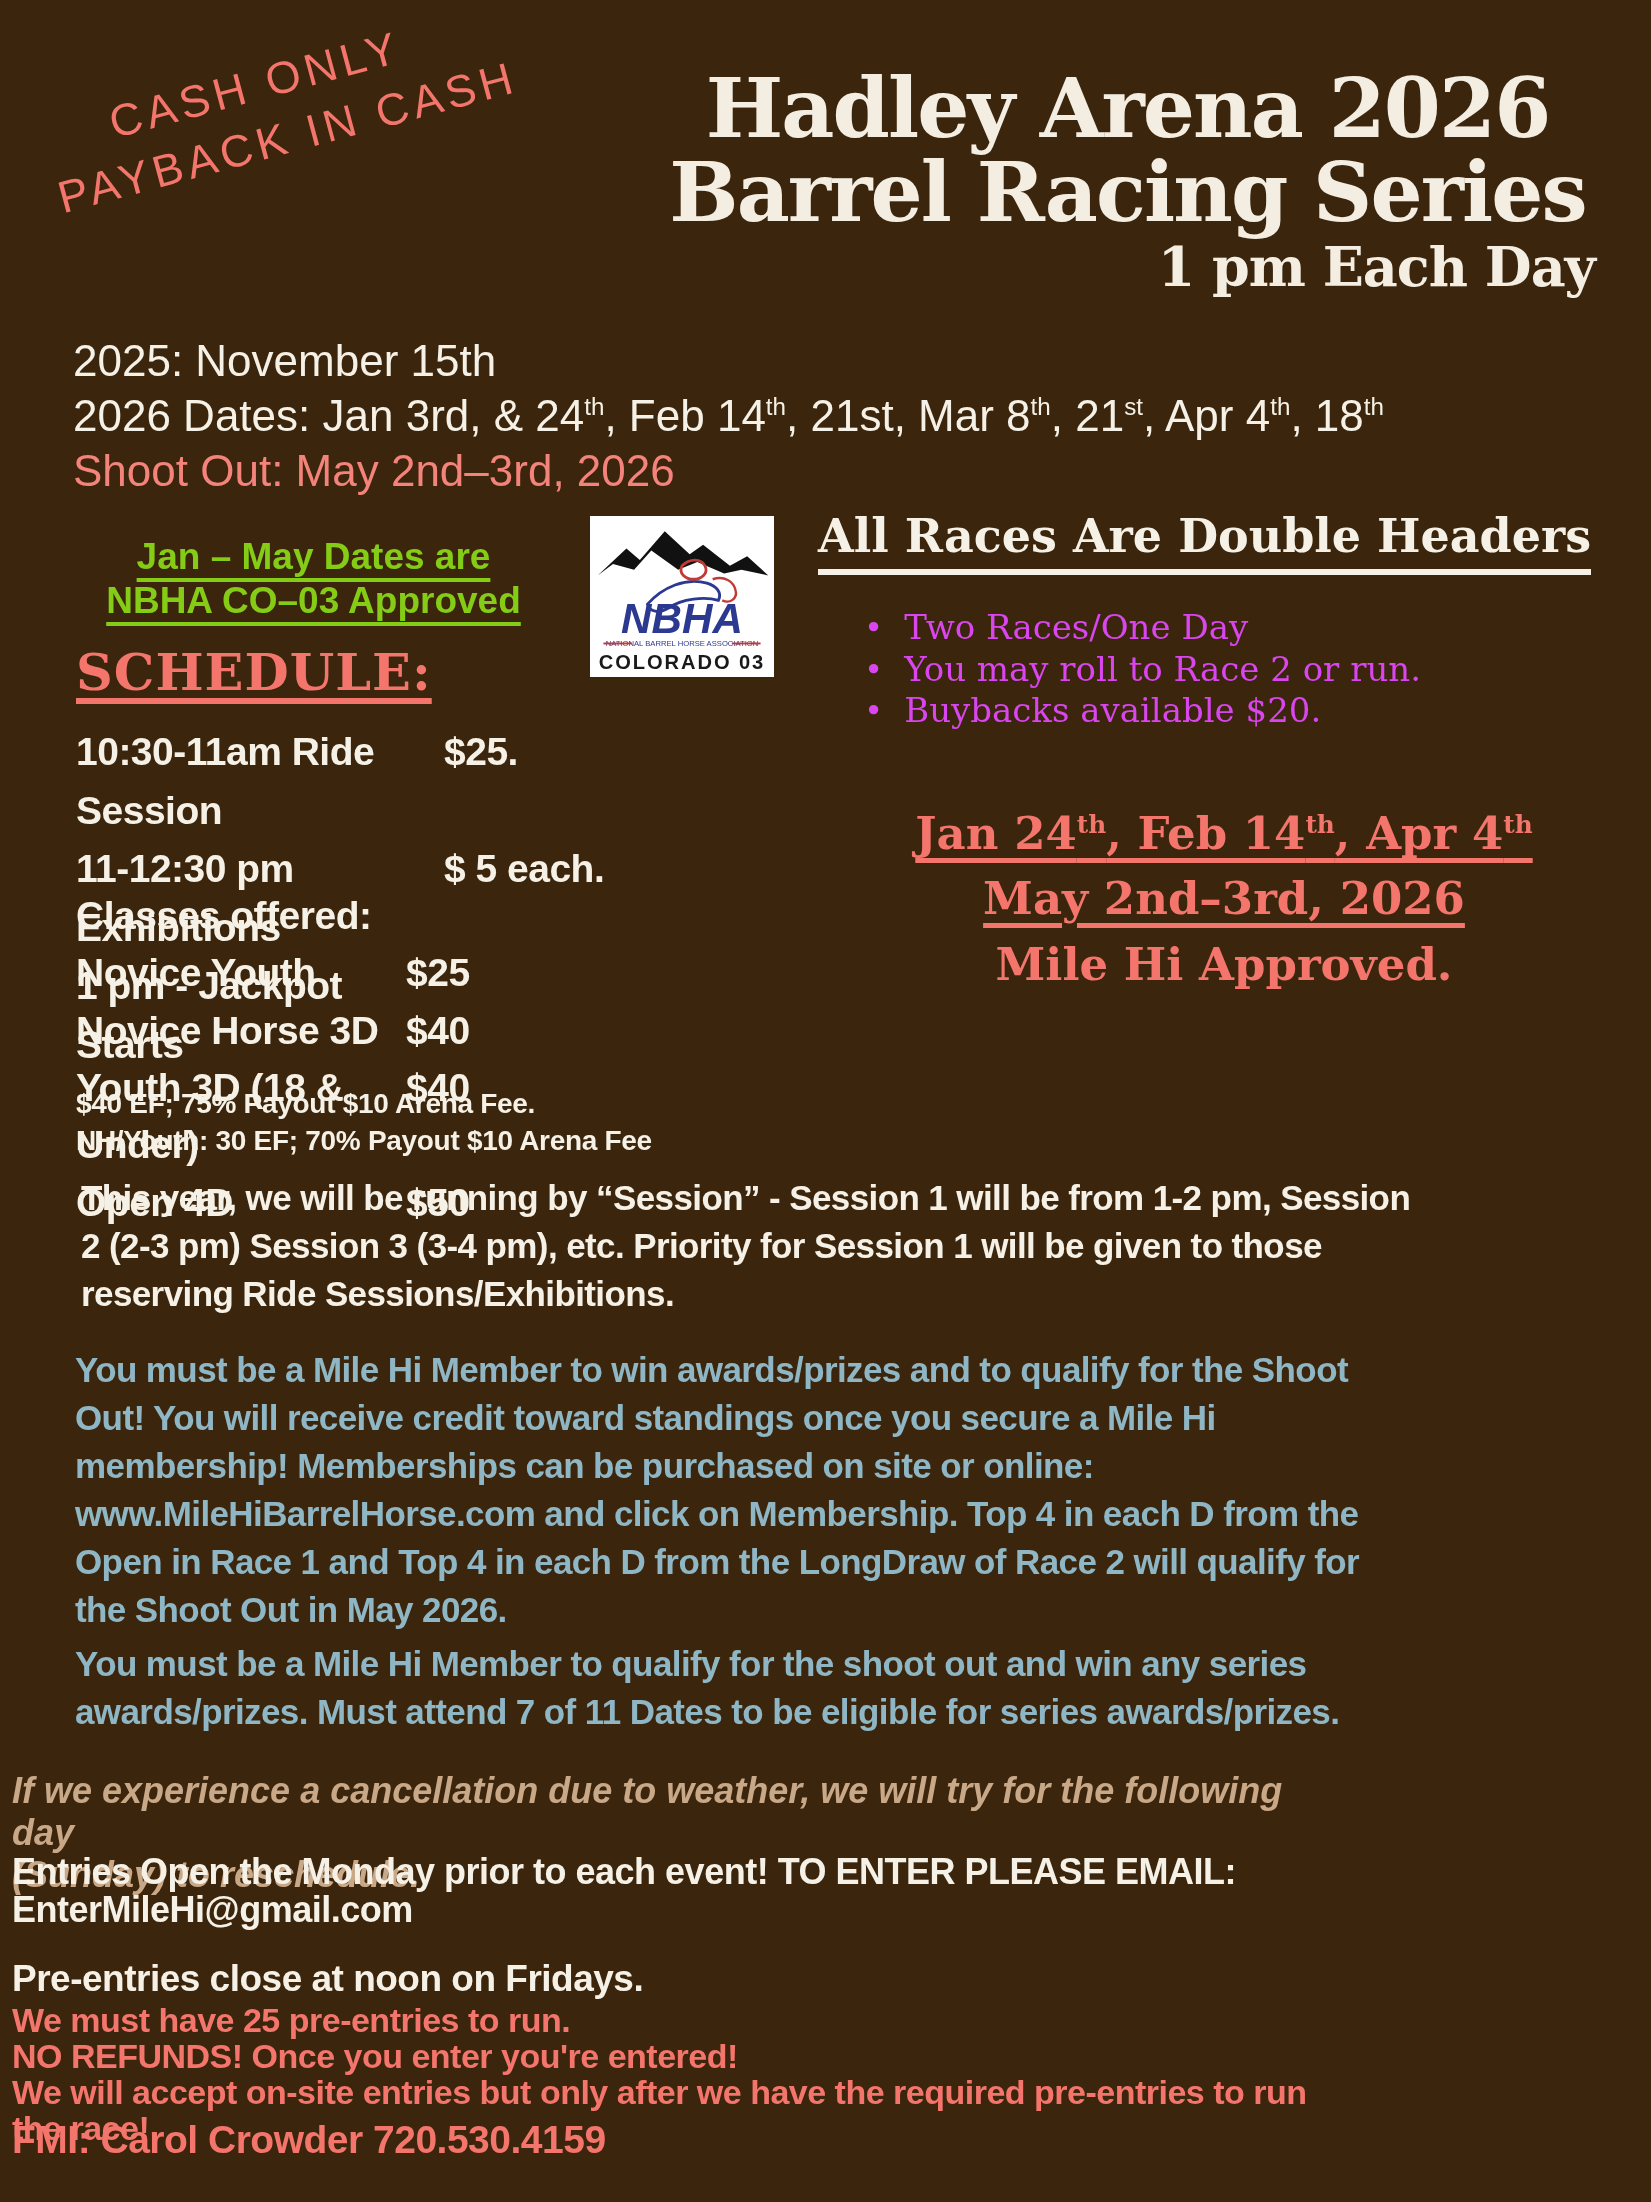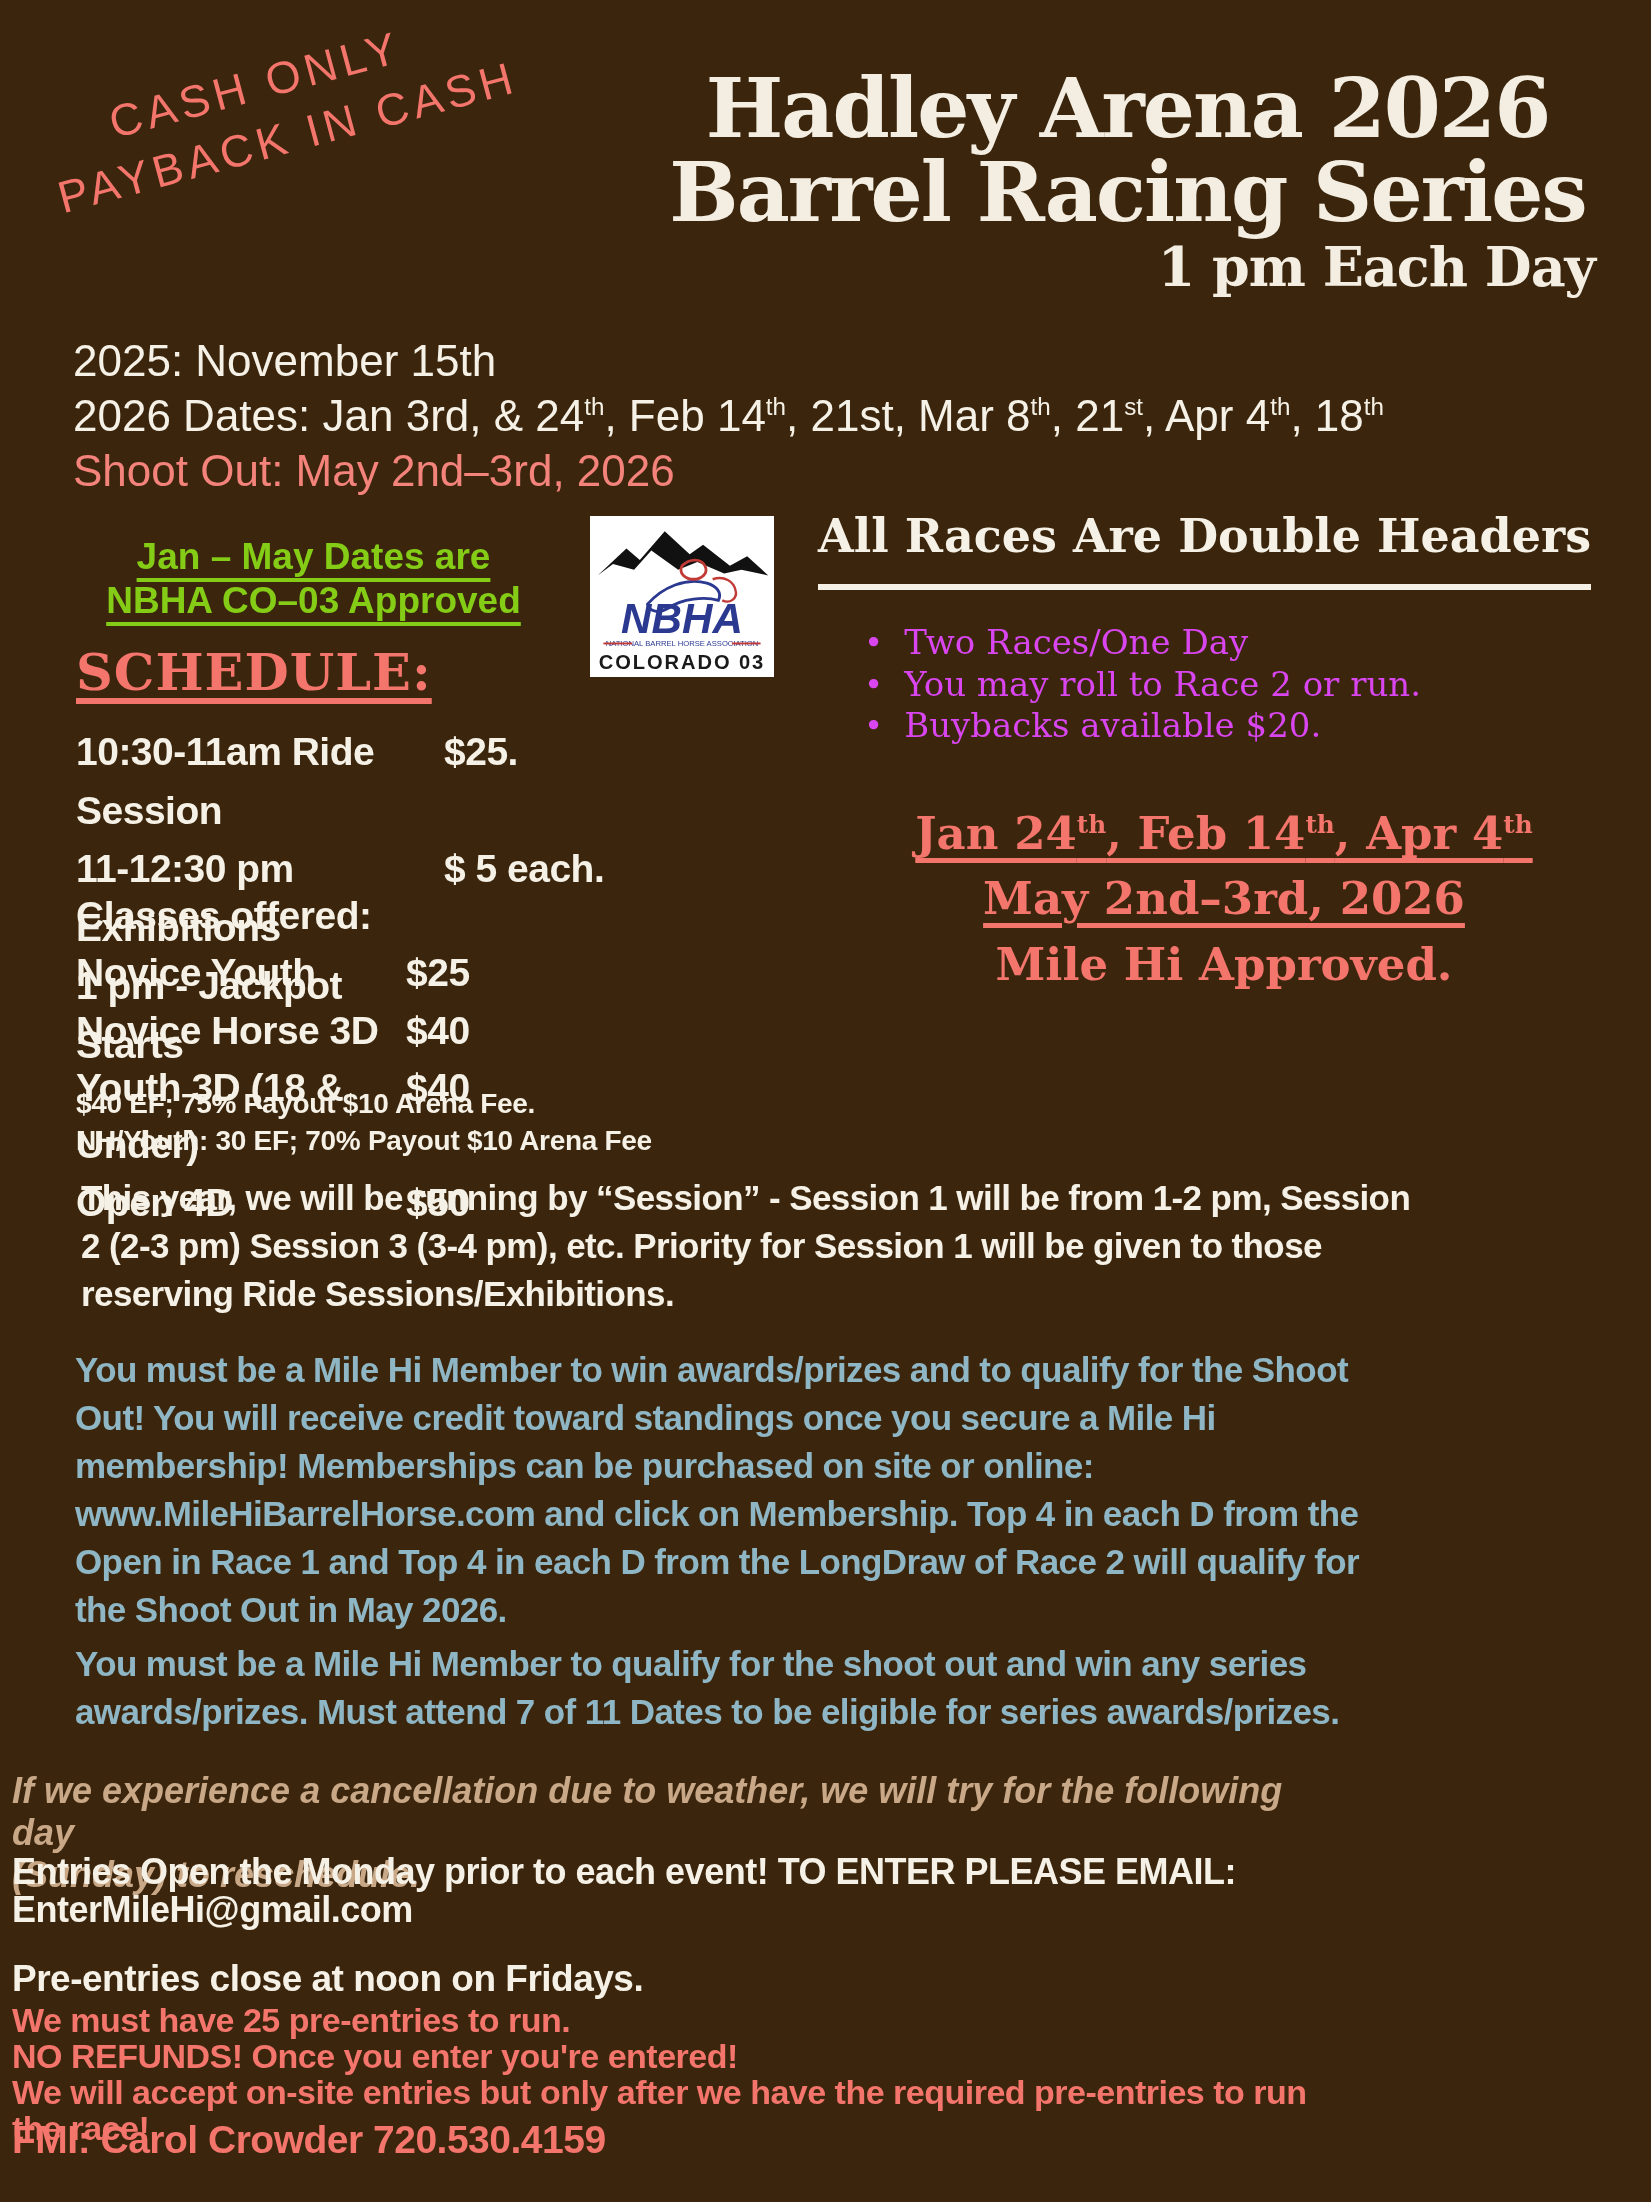--- a/index.html
+++ b/index.html
@@ -45,21 +45,21 @@
     text-decoration:underline;text-decoration-thickness:3.8px;text-underline-offset:8.6px;
   }
 
   
   .nbha-logo{position:absolute;left:590px;top:516px;}
 
   
   .double-headers{position:absolute;left:818px;top:509px;width:765px;}
   .double-headers .dh-head{
     font-family:"DejaVu Serif", serif;font-weight:700;font-size:46px;color:#F6F1E6;
-    display:inline-block;border-bottom:6.7px solid #F6F1E6;padding-bottom:21px;white-space:nowrap;
+    display:inline-block;border-bottom:6.7px solid #F6F1E6;padding-bottom:6px;white-space:nowrap;
   }
   .double-headers ul{
     margin:32px 0 0 46px;padding:0;list-style:none;
     font-family:"DejaVu Serif", serif;font-size:34px;color:#d946ef;line-height:1.22;
   }
   .double-headers li::before{content:"•";margin-right:21px;font-size:32.5px;}
 
   
   .schedule-head{
     position:absolute;left:76px;top:642px;

